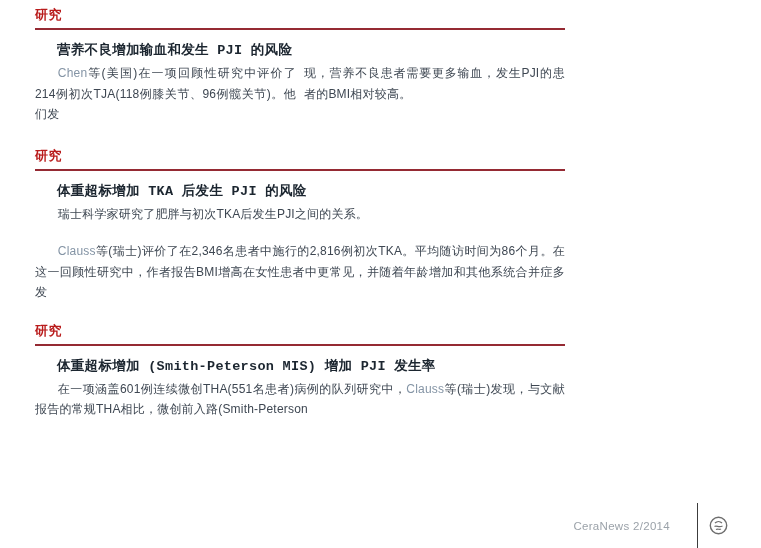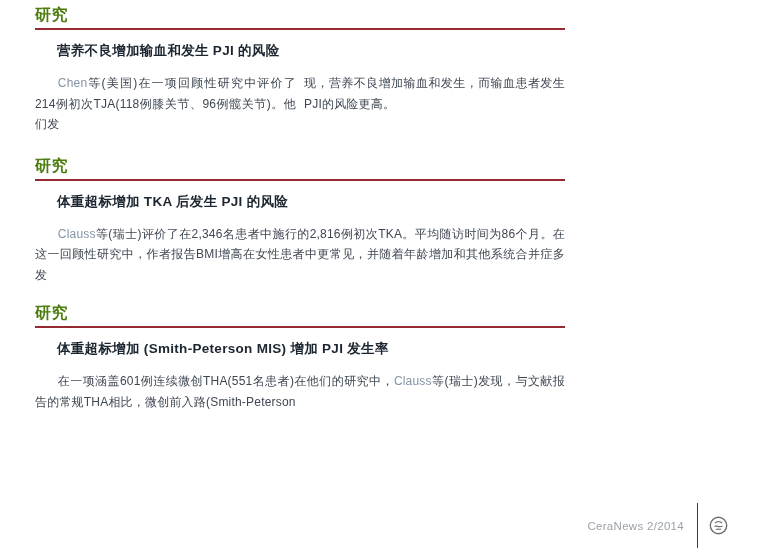--- a/index.html
+++ b/index.html
@@ -12,43 +12,44 @@
   }
   .content {
     position:absolute;
     left:35px; top:8px;
     width:530px;
   }
   .section { margin:0; }
   .section.s2 { margin-top:24px; }
   .section.s3 { margin-top:21px; }
   .sec-label {
-    font-size:16px;
+    font-size:13px;
     line-height:14px;
     font-weight:700;
     letter-spacing:0.5px;
-    color:#4d7c0f;
+    color:#b91c1c;
     margin:0 0 6px 0;
   }
   .rule {
     height:2px;
     background:#952a33;
   }
   .sec-title {
     margin:13px 0 0 22px;
     font-size:13.5px;
     line-height:16px;
     font-weight:700;
     letter-spacing:0.3px;
     color:#1c2630;
+    font-family:Liberation Mono, monospace;
   }
   .cols {
     display:flex;
     gap:8px;
-    margin-top:14px;
+    margin-top:4px;
   }
   .col { flex:1; min-width:0; }
   p.body {
     font-size:12px;
     line-height:20.5px;
     color:#3e4752;
     text-align:justify;
     margin:0;
     letter-spacing:0.2px;
   }
@@ -60,21 +61,21 @@
     top:503px;
     right:33px;
     display:flex;
     align-items:center;
     height:45px;
   }
   .footer-text {
     font-size:11.5px;
     color:#9ba2a9;
     letter-spacing:0.3px;
-    margin-right:13px;
+    margin-right:27px;
   }
   .footer-divider {
     width:1px;
     height:45px;
     background:#3c3c3c;
     margin-right:11px;
   }
   .logo { width:19px; height:19px; display:block; }
 </style>
 </head>
@@ -84,43 +85,44 @@
 
   <div class="section s1">
     <div class="sec-label">研究</div>
     <div class="rule"></div>
     <div class="sec-title">营养不良增加输血和发生 PJI 的风险</div>
     <div class="cols">
       <div class="col">
         <p class="body indent"><span class="author">Chen</span><span>等(美国)在一项回顾性研究中评价了214例初次TJA(118例膝关节、96例髋关节)。他们发</span></p>
       </div>
       <div class="col">
-        <p class="body"><span>现，营养不良增加输血和发生，而输血患者发生PJI的风险更高。</span></p>
+        <p class="body"><span>现，营养不良患者需要更多输血，发生PJI的患者的BMI相对较高。</span></p>
       </div>
     </div>
   </div>
 
   <div class="section s2">
     <div class="sec-label">研究</div>
     <div class="rule"></div>
     <div class="sec-title">体重超标增加 TKA 后发生 PJI 的风险</div>
     <div class="cols">
       <div class="col">
+        <p class="body indent"><span>瑞士科学家研究了肥胖与初次TKA后发生PJI之间的关系。</span></p>
         <p class="body indent"><span class="author">Clauss</span><span>等(瑞士)评价了在2,346名患者中施行的2,816例初次TKA。平均随访时间为86个月。在这一回顾性研究中，作者报告BMI增高在女性患者中更常见，并随着年龄增加和其他系统合并症多发</span></p>
       </div>
     </div>
   </div>
 
   <div class="section s3">
     <div class="sec-label">研究</div>
     <div class="rule"></div>
     <div class="sec-title">体重超标增加 (Smith-Peterson MIS) 增加 PJI 发生率</div>
     <div class="cols">
       <div class="col">
-        <p class="body indent"><span>在一项涵盖601例连续微创THA(551名患者)在他们的研究中，</span><span class="author">Clauss</span><span>等(瑞士)发现，与文献报告的常规THA相比，微创前入路(Smith-Peterson</span></p>
+        <p class="body indent"><span>在一项涵盖601例连续微创THA(551名患者)病例的队列研究中，</span><span class="author">Clauss</span><span>等(瑞士)发现，与文献报告的常规THA相比，微创前入路(Smith-Peterson</span></p>
       </div>
     </div>
   </div>
 
 </div>
 
 <div class="footer">
   <span class="footer-text">CeraNews 2/2014</span>
   <span class="footer-divider"></span>
   <svg class="logo" viewBox="0 0 19 19" xmlns="http://www.w3.org/2000/svg">

